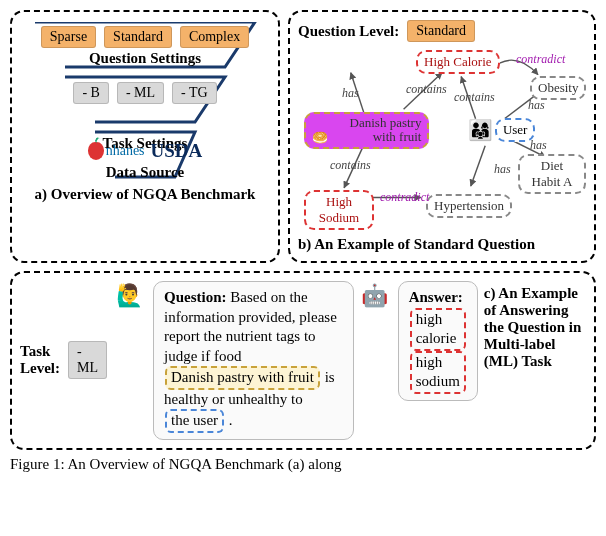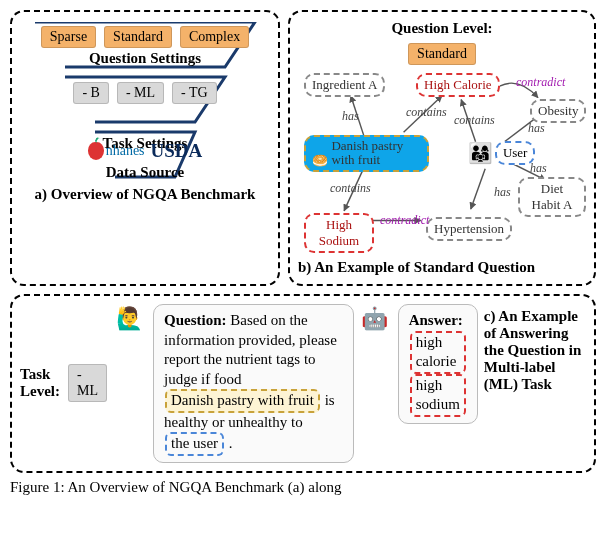--- a/index.html
+++ b/index.html
@@ -79,21 +79,21 @@
     position:absolute;
     border:2px dashed #888;
     border-radius:10px;
     padding:2px 6px;
     font-size:13px;
     background:#fff;
     white-space:nowrap;
   }
   .b-red   { border-color:#d33; color:#a11; }
   .b-grey  { border-color:#888; color:#333; }
-  .b-yellow{ border-color:#c8a23a; background:#0ea5e9; color:#333; }
+  .b-yellow{ border-color:#c8a23a; background:#d946ef; color:#333;text-align:right; }
   .edge-label{
     position:absolute; font-size:12px; font-style:italic; color:#444;
   }
   .edge-red{ color:#a21caf; }
   svg.edges { position:absolute; inset:0; pointer-events:none; }
   .user-icon, .food-icon, .qa-icon, .robot-icon {
     width:30px; height:30px; display:flex; align-items:center; justify-content:center;
     font-size:22px;
   }
   .panel-c-inner {
@@ -153,21 +153,21 @@
           <span>nhanes</span>
         </span>
         <span class="usda-mark">USDA</span>
       </div>
       <div class="section-title" style="position:absolute; top:140px; left:0; right:0;">Data Source</div>
     </div>
     <div class="caption-row">a) Overview of NGQA Benchmark</div>
   </div>
 
   <div class="panel panel-b">
-    <div style="display:flex; align-items:center; gap:6px;flex-direction:column;">
+    <div style="display:flex; align-items:center; gap:6px;">
       <span style="font-weight:bold; font-size:15px;">Question Level:</span>
       <span class="tag tag-orange">Standard</span>
     </div>
 
     <div style="position:relative; height:190px;">
       <svg class="edges" viewBox="0 0 300 190">
         <defs>
           <marker id="arr" viewBox="0 0 10 10" refX="9" refY="5" markerWidth="5" markerHeight="5" orient="auto">
             <path d="M0,0 L10,5 L0,10 z" fill="#555"></path>
           </marker>
@@ -176,21 +176,20 @@
         <line x1="110" y1="70" x2="150" y2="32" stroke="#555" stroke-width="1.5" marker-end="url(#arr)"></line>
         <line x1="70" y1="104" x2="48" y2="152" stroke="#555" stroke-width="1.5" marker-end="url(#arr)"></line>
         <line x1="185" y1="80" x2="170" y2="36" stroke="#555" stroke-width="1.5" marker-end="url(#arr)"></line>
         <line x1="215" y1="80" x2="252" y2="52" stroke="#555" stroke-width="1.5" marker-end="url(#arr)"></line>
         <line x1="218" y1="100" x2="258" y2="120" stroke="#555" stroke-width="1.5" marker-end="url(#arr)"></line>
         <line x1="195" y1="108" x2="180" y2="150" stroke="#555" stroke-width="1.5" marker-end="url(#arr)"></line>
         <path d="M210,22 Q230,12 250,34" stroke="#555" stroke-width="1.5" fill="none" marker-end="url(#arr)"></path>
         <line x1="78" y1="162" x2="128" y2="162" stroke="#555" stroke-width="1.5" marker-end="url(#arr)"></line>
       </svg>
 
-      <div class="bubble b-grey" style="left:6px;  top:8px;">Ingredient A</div>
       <div class="bubble b-red" style="left:118px;top:8px;">High Calorie</div>
       <div class="bubble b-grey" style="left:232px;top:34px;">Obesity</div>
       <div class="bubble b-yellow" style="left:6px;  top:70px; line-height:1.1;">
         <span style="display:inline-block;vertical-align:middle;">🥯</span>
         <span style="display:inline-block; max-width:90px; white-space:normal;">Danish pastry with fruit</span>
       </div>
       <div style="position:absolute; left:170px; top:76px; display:flex; align-items:center; gap:2px;">
         <span style="font-size:20px;">👨‍👩‍👧</span>
         <span class="bubble" style="position:static; border-color:#4a86d8;">User</span>
       </div>

